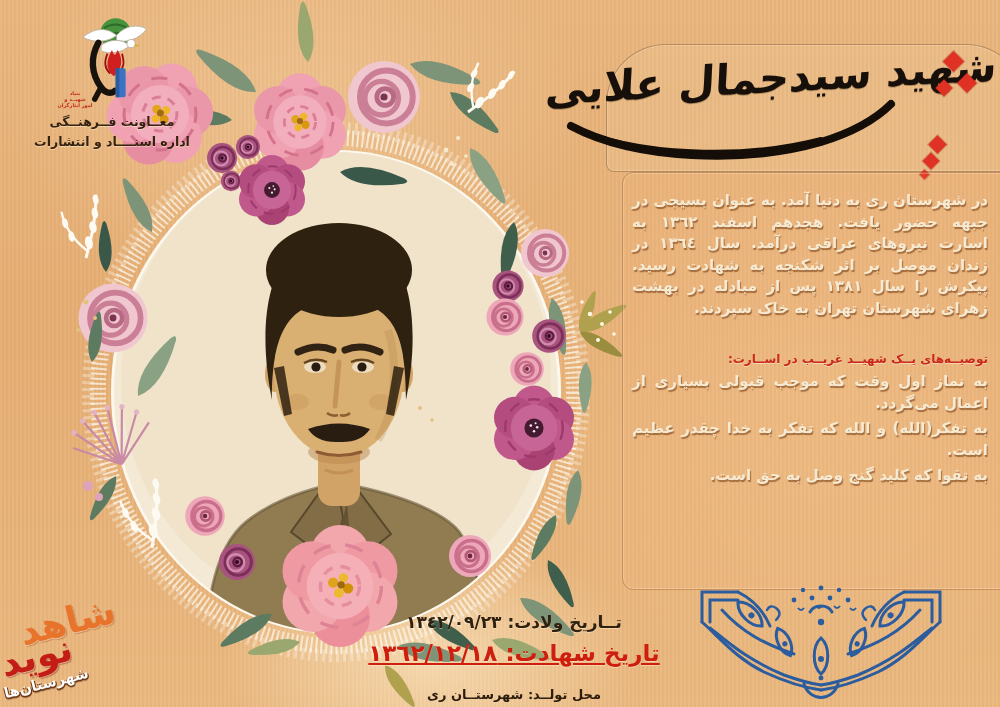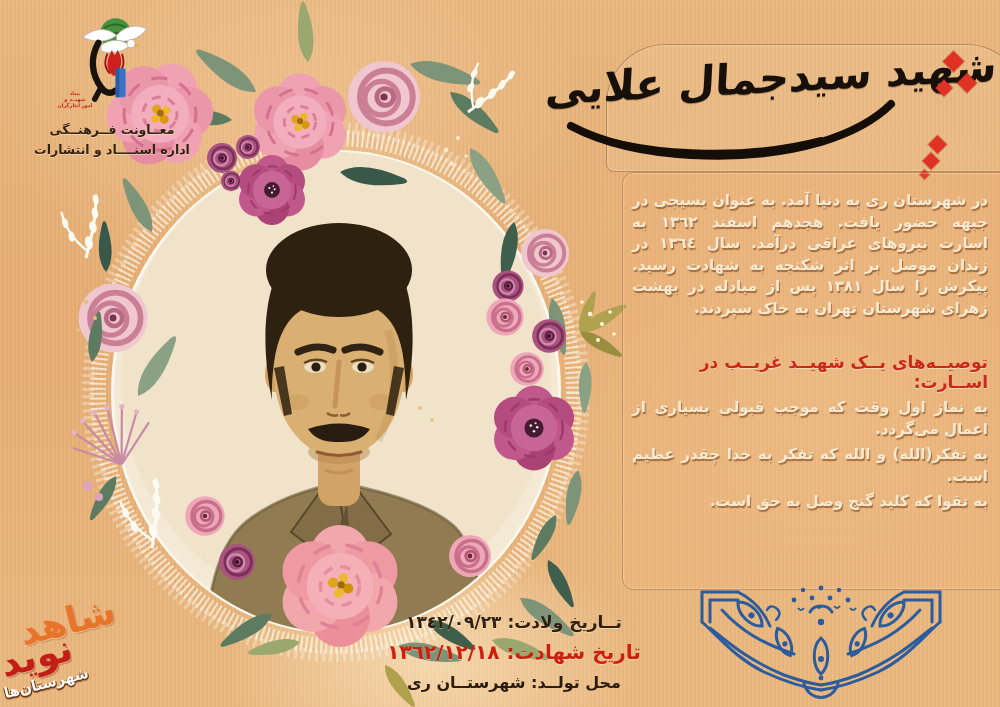--- a/index.html
+++ b/index.html
@@ -16,21 +16,21 @@
   .poster *{box-sizing:border-box;}
 
   
   .emblem{position:absolute;left:22px;top:10px;width:180px;}
   .emblem svg{display:block;margin:0 auto;}
   .emblem-tiny{
     position:absolute;left:30px;top:80px;width:46px;direction:rtl;text-align:center;
     font-size:5px;line-height:6px;color:#c22b1c;font-weight:bold;
   }
   .emblem-caption{
-    margin-top:10px;direction:rtl;text-align:center;font-weight:bold;
+    margin-top:2px;direction:rtl;text-align:center;font-weight:bold;
     font-size:12.5px;line-height:20px;color:#34220f;
     text-shadow:0 1px 0 rgba(255,240,210,.5);
   }
 
   
   .title-arch{
     position:absolute;left:606px;top:44px;width:420px;height:128px;
     border:1px solid rgba(140,100,60,.55);
     border-radius:60px 60px 8px 8px;
     background:rgba(255,243,220,.10);
@@ -58,40 +58,41 @@
     box-shadow:inset 0 0 0 1px rgba(255,235,205,.30);
   }
   .bio-text{
     position:absolute;left:632px;top:190px;width:356px;
     direction:rtl;text-align:justify;font-weight:bold;
     font-size:15px;line-height:21.5px;color:#f6ead2;
     text-shadow:1px 1.5px 1px rgba(115,58,18,.6);
   }
   .advice{position:absolute;left:632px;top:352px;width:356px;direction:rtl;}
   .advice-heading{
-    margin:0 0 4px 0;font-size:17px;font-weight:bold;color:#c9281a;
+    margin:0 0 4px 0;font-size:12px;font-weight:bold;color:#c9281a;
     text-shadow:0 1px 0 rgba(255,240,215,.55);
   }
   .advice p{
     margin:0 0 3px 0;text-align:justify;font-weight:bold;
     font-size:15px;line-height:22px;color:#f6ead2;
     text-shadow:1px 1.5px 1px rgba(115,58,18,.6);
   }
 
   
   .dates{position:absolute;left:348px;top:612px;width:332px;direction:rtl;text-align:center;}
   .date-birth{
     font-size:17px;font-weight:bold;color:#30200f;margin-bottom:8px;
     text-shadow:0 1px 0 rgba(255,240,210,.45);
   }
   .date-death{
-    font-size:20px;font-weight:bold;color:#cd1e0e;margin-bottom:9px;
+    font-size:23px;font-weight:bold;color:#cd1e0e;
     text-shadow:0 1px 0 rgba(255,235,205,.5);
-  }
-  .date-place{font-size:16px;font-weight:bold;color:#2b1c0c;}
+    text-decoration:underline;
+  }
+  .date-place{font-size:13px;font-weight:bold;color:#2b1c0c;margin-top:21px;}
 
   
   .brand{position:absolute;left:-4px;top:596px;width:150px;height:110px;transform:rotate(-14deg);}
   .brand-w1{
     position:absolute;left:30px;top:4px;font-size:37px;font-weight:bold;color:#e8742c;
     text-shadow:0 1px 0 rgba(255,230,200,.6),1px 2px 1px rgba(150,60,10,.35);
   }
   .brand-w2{
     position:absolute;left:4px;top:30px;font-size:37px;font-weight:bold;color:#c31d15;
     text-shadow:0 1px 0 rgba(255,225,195,.5),1px 2px 1px rgba(120,20,10,.4);

